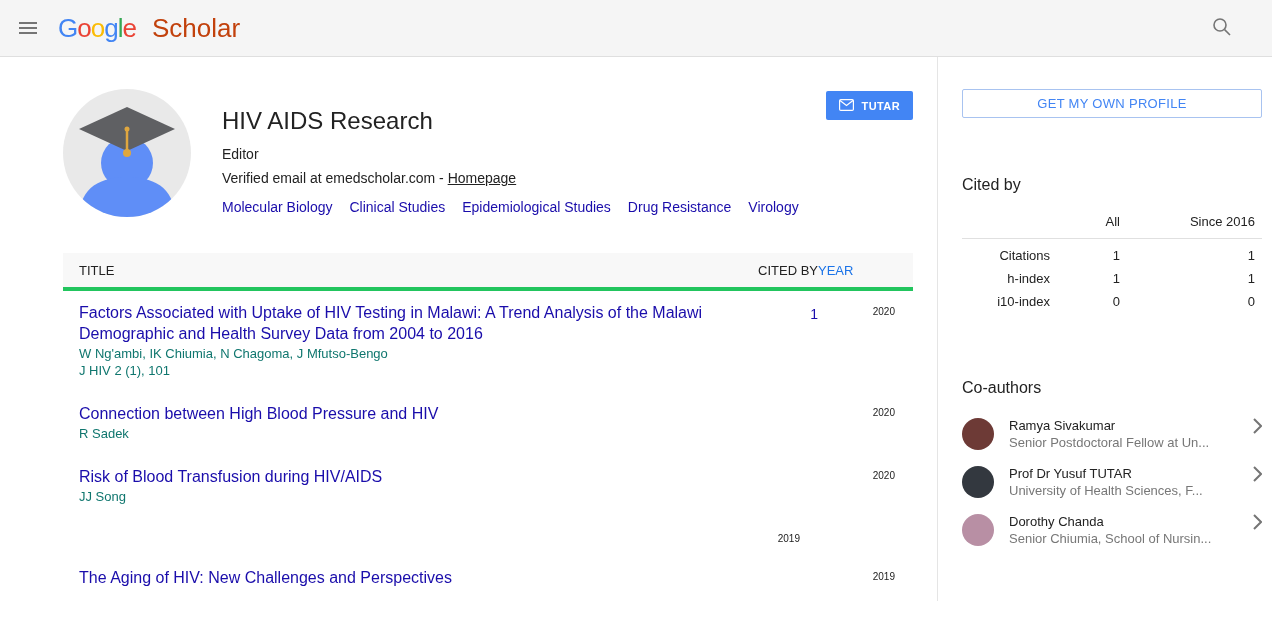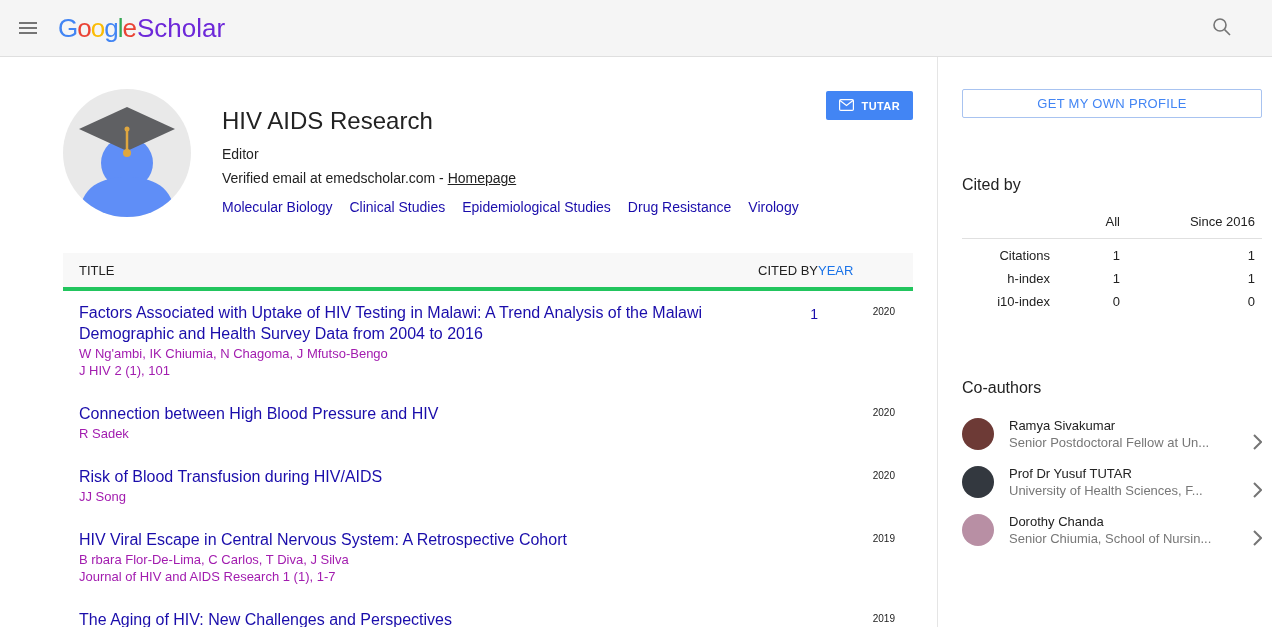--- a/index.html
+++ b/index.html
@@ -10,21 +10,21 @@
   a{text-decoration:none;cursor:pointer}
 
   
   .topbar{height:57px;background:var(--topbar-bg,#f5f5f5);border-bottom:1px solid #dfdfdf;
     display:flex;align-items:center;padding:0 8px;box-sizing:border-box}
   .menu-btn{width:40px;height:40px;border:none;background:transparent;cursor:pointer;
     display:flex;flex-direction:column;justify-content:center;align-items:center;gap:3px;padding:0}
   .menu-btn i{display:block;width:18px;height:2px;background:#757575}
   .logo{display:flex;align-items:baseline;margin-left:10px;font-size:26px;line-height:1;cursor:pointer}
   .logo-google{letter-spacing:-1px;display:flex}
-  .logo-scholar{color:#6d28d9;margin-left:1px}
+  .logo-scholar{color:#c2410c;margin-left:16px}
   .search-btn{margin-left:auto;margin-right:28px;background:none;border:none;cursor:pointer;padding:4px}
 
   
   .page{display:flex;align-items:stretch}
   .main-col{width:850px;margin-left:63px;padding-top:32px;box-sizing:border-box}
   .divider{width:1px;background:#e5e5e5;margin:0 24px}
   .side-col{width:300px;padding-top:32px;box-sizing:border-box}
 
   
   .profile{display:flex}
@@ -44,41 +44,41 @@
   
   .articles{margin-top:36px}
   .art-head{display:grid;grid-template-columns:1fr 110px 95px;align-items:center;height:34px;
     background:#f8f8f8;border-bottom:4px solid #22c55e;font-size:13px;color:#222}
   .h-title{padding-left:16px}
   .h-cited{text-align:right}
   .h-year{text-align:left;padding-right:18px;color:var(--year-header-blue,#1a73e8);cursor:pointer}
   .art-row{display:grid;grid-template-columns:1fr 110px 95px;padding:12px 0}
   .art-main{padding-left:16px;min-width:0}
   .art-title{font-size:16px;line-height:1.3;color:var(--link-blue,#1a0dab)}
-  .art-authors,.art-venue{font-size:13px;color:#a21caf;line-height:1.3;margin-top:1px}
+  .art-authors,.art-venue{font-size:13px;color:#0f766e;line-height:1.3;margin-top:1px}
   .art-cited{text-align:right;font-size:14px;padding-top:3px}
   .art-cited a{color:var(--link-blue,#1a0dab)}
   .art-year{text-align:right;padding-right:18px;font-size:10px;color:#222;padding-top:3px}
 
   
   .gmp-btn{width:100%;height:29px;background:#fff;border:1px solid #a8c3f0;border-radius:2px;
     color:var(--accent-blue,#4285f4);font-size:13px;letter-spacing:.3px;cursor:pointer;
     font-family:"Liberation Sans",sans-serif}
   .sb-title{font-size:16px;font-weight:400;color:#222;margin:0}
   .citedby-section .sb-title{margin-top:58px}
   .cb-table{margin-top:20px;font-size:13px}
   .cb-head,.cb-row{display:grid;grid-template-columns:1fr 70px 135px;padding-right:7px}
   .cb-head{padding-bottom:9px;border-bottom:1px solid #e0e0e0;color:#222}
   .cb-head div,.cb-row .cb-val{text-align:right}
   .cb-row{padding-top:4px;padding-bottom:4px}
   .cb-row:first-of-type{padding-top:9px}
   .cb-label{text-align:right}
   .coauthors-section .sb-title{margin-top:66px}
   .ca-list{margin-top:21px}
-  .ca-item{display:flex;align-items:flex-end;margin-bottom:16px;cursor:pointer}
+  .ca-item{display:flex;align-items:flex-start;margin-bottom:16px;cursor:pointer}
   .ca-avatar{width:32px;height:32px;border-radius:50%;flex:none;margin-right:15px;background:#888}
   .ca-text{min-width:0;flex:1}
   .ca-name{display:block;font-size:13px;color:#222;margin-bottom:2px;white-space:nowrap;overflow:hidden;text-overflow:ellipsis}
   .ca-aff{font-size:13px;color:#777;white-space:nowrap;overflow:hidden}
   .ca-chevron{margin-left:8px;display:flex;align-items:center;cursor:pointer}
 </style>
 </head>
 <body>
 
 <header class="topbar">
@@ -188,25 +188,20 @@
       <a class="art-title">Risk of Blood Transfusion during HIV/AIDS</a>
       <div class="art-authors">JJ Song</div>
       
     </div>
     <div class="art-cited">
       <a></a>
     </div>
     <div class="art-year">2020</div>
   </div>
           <div class="art-row">
-    <div class="art-main">
-      <a class="art-title">HIV Viral Escape in Central Nervous System: A Retrospective Cohort</a>
-      <div class="art-authors">B rbara Flor-De-Lima, C Carlos, T Diva, J Silva</div>
-      <div class="art-venue">Journal of HIV and AIDS Research 1 (1), 1-7</div>
-    </div>
     <div class="art-cited">
       <a></a>
     </div>
     <div class="art-year">2019</div>
   </div>
           <div class="art-row">
     <div class="art-main">
       <a class="art-title">The Aging of HIV: New Challenges and Perspectives</a>
       
       

